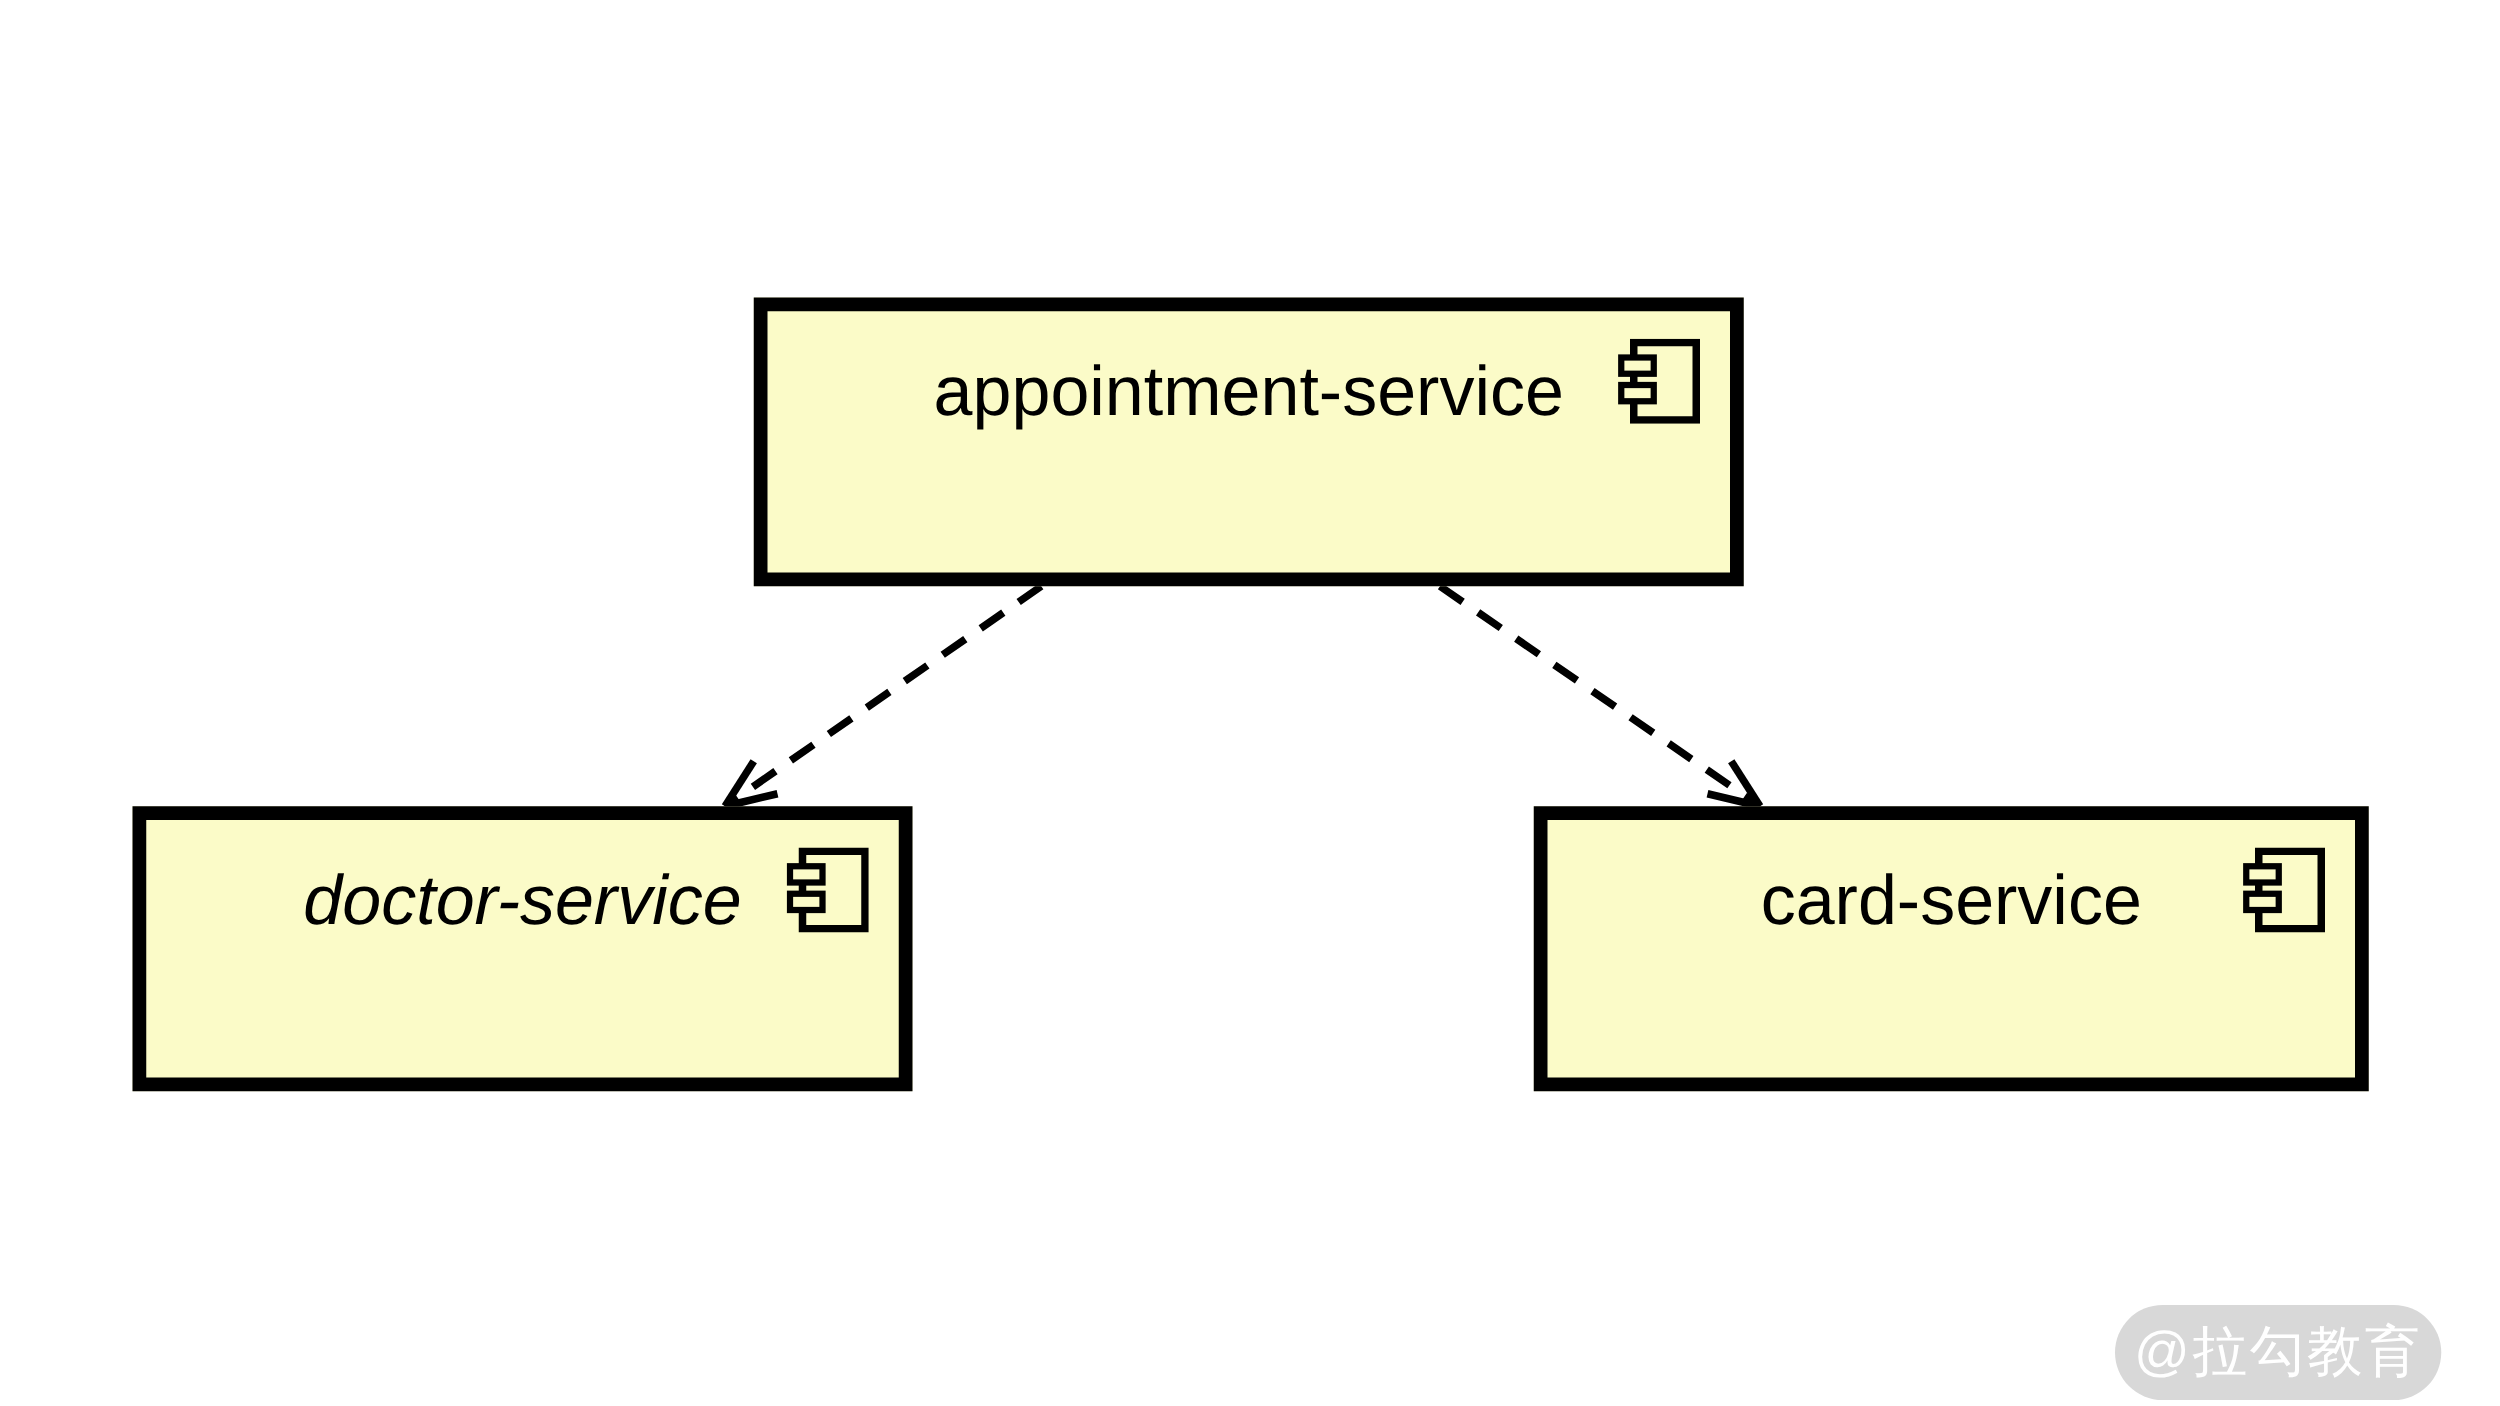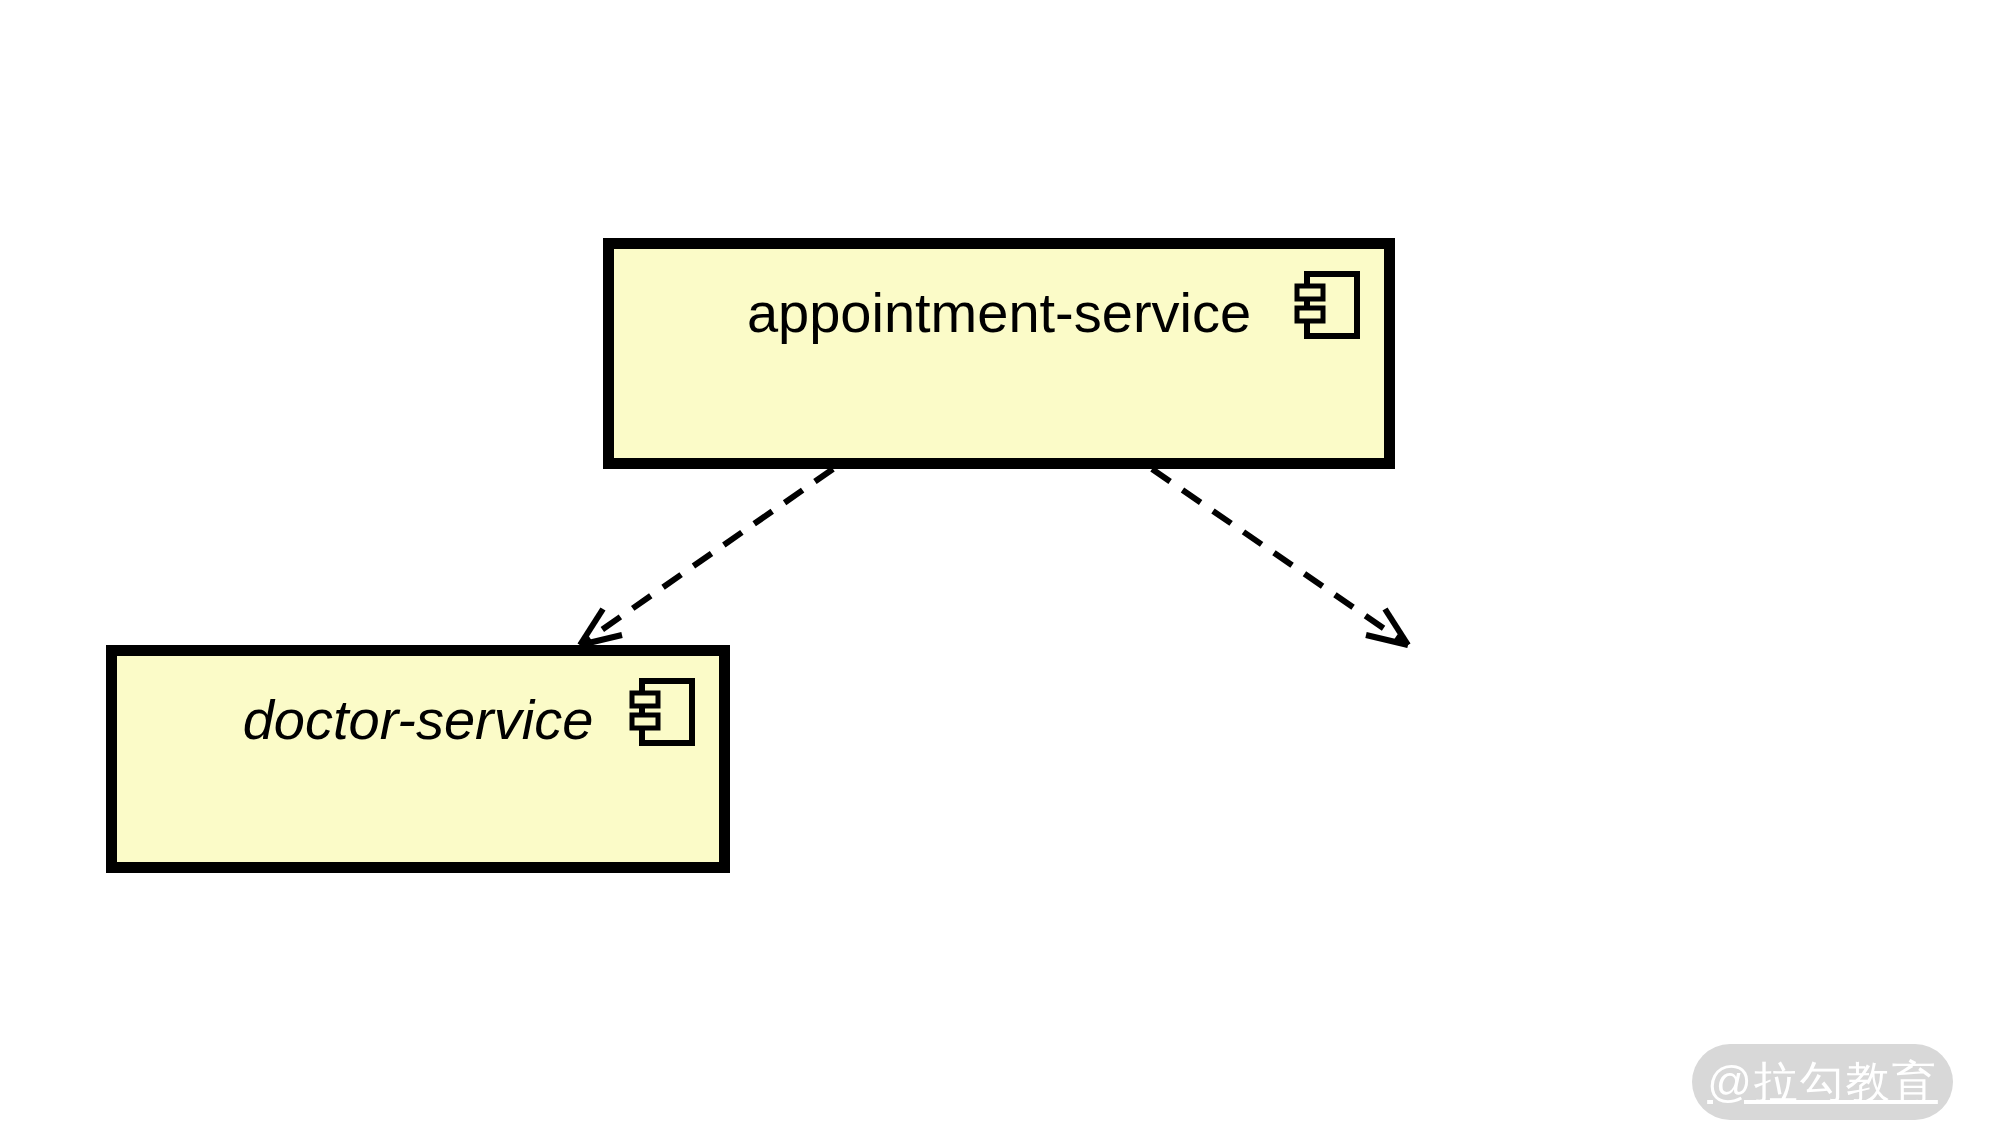--- a/index.html
+++ b/index.html
@@ -66,21 +66,20 @@
     top: 1020px;
     width: 261px;
     height: 76px;
     border-radius: 38px;
     background: var(--watermark_bg, #d8d8d8);
     color: var(--watermark_text, #ffffff);
     font-size: 44px;
     line-height: 76px;
     text-align: center;
     letter-spacing: 2px;
-    text-decoration: underline;
   }
 </style>
 </head>
 <body>
 
 <div class="canvas">
 
   <svg class="edges" viewBox="0 0 2000 1125">
     <g>
       <line class="shaft" x1="833" y1="445" x2="580" y2="621"></line>
@@ -105,18 +104,26 @@
 
   <div class="component" id="c-doctor">
     <span class="label">doctor-service</span>
     <svg class="cicon" viewBox="0 0 66 68">
       <rect x="13" y="3" width="50" height="62" fill="#fbfbc8" stroke="#000000" stroke-width="6"></rect>
       <rect x="3" y="15" width="26" height="13" fill="#fbfbc8" stroke="#000000" stroke-width="5"></rect>
       <rect x="3" y="37" width="26" height="13" fill="#fbfbc8" stroke="#000000" stroke-width="5"></rect>
     </svg>
   </div>
 
+  <div class="component" id="c-card">
+    <span class="label">card-service</span>
+    <svg class="cicon" viewBox="0 0 66 68">
+      <rect x="13" y="3" width="50" height="62" fill="#fbfbc8" stroke="#000000" stroke-width="6"></rect>
+      <rect x="3" y="15" width="26" height="13" fill="#fbfbc8" stroke="#000000" stroke-width="5"></rect>
+      <rect x="3" y="37" width="26" height="13" fill="#fbfbc8" stroke="#000000" stroke-width="5"></rect>
+    </svg>
+  </div>
 
   <div class="watermark">
     <span>@拉勾教育</span>
   </div>
 
 </div>
 
 </body></html>

